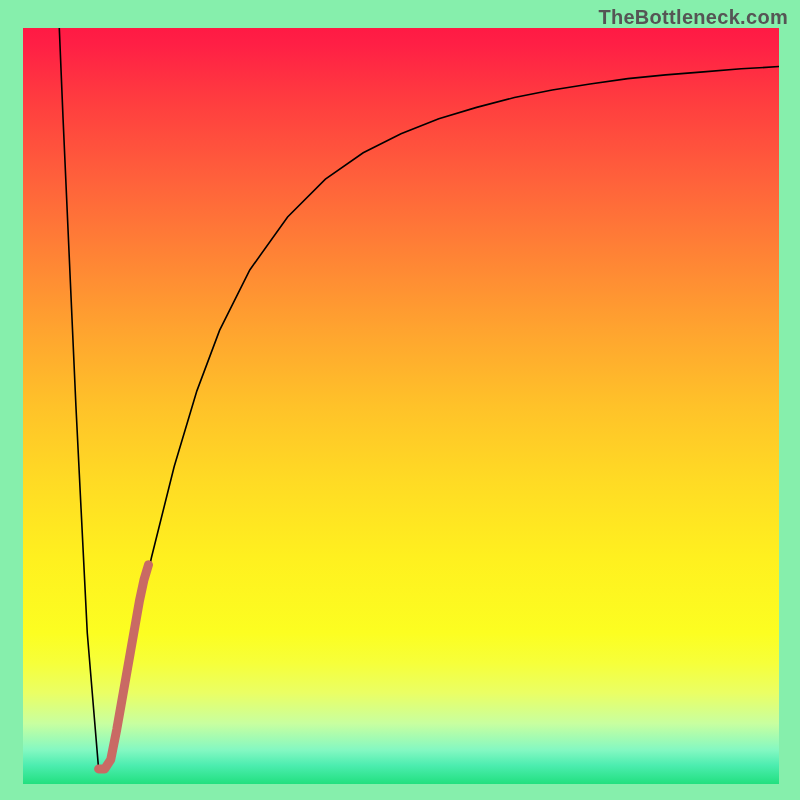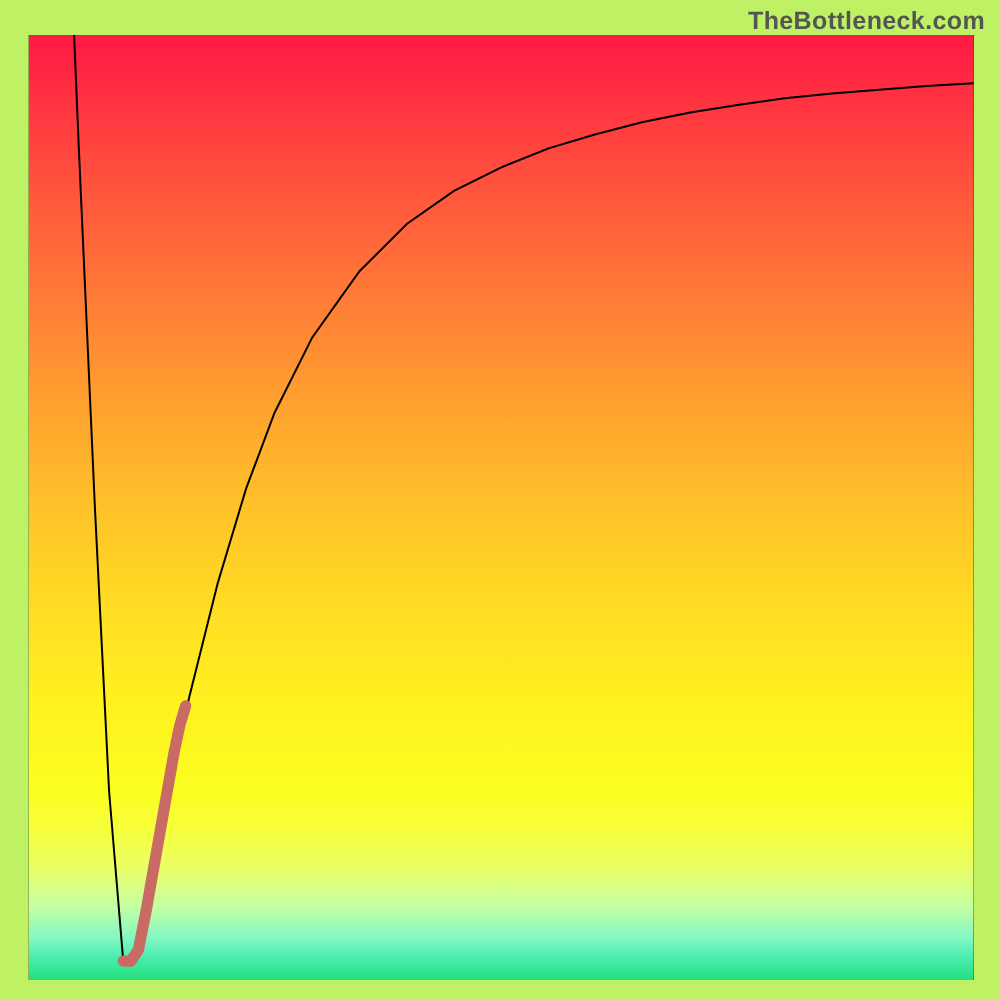--- a/index.html
+++ b/index.html
@@ -8,21 +8,21 @@
     width: 800px;
     height: 800px;
     background: #000;
     font-family: Arial, Helvetica, sans-serif;
     overflow: hidden;
   }
   .stage {
     position: relative;
     width: 800px;
     height: 800px;
-    background: #bef264;
+    background: #86efac;
   }
   .watermark {
     position: absolute;
     top: 6px;
     right: 12px;
     color: #555;
     font-size: 20px;
     font-weight: 600;
     letter-spacing: 0.3px;
     user-select: none;

